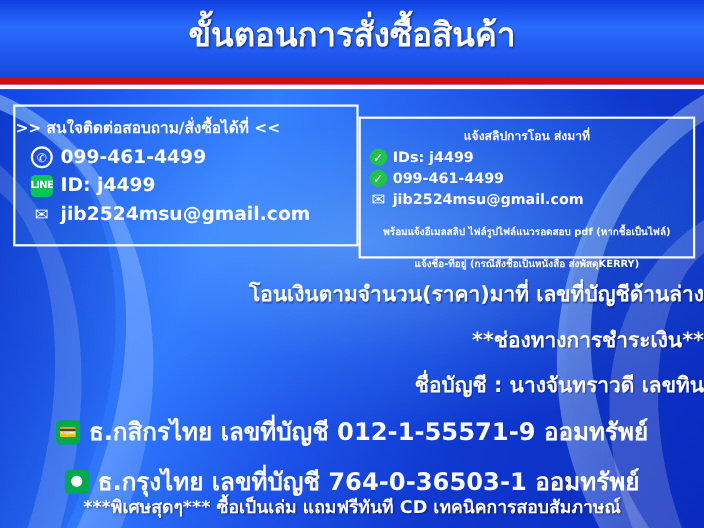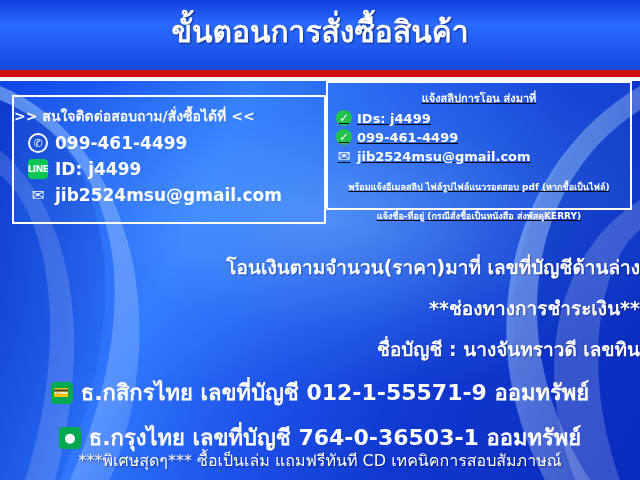--- a/index.html
+++ b/index.html
@@ -66,22 +66,22 @@
   .panel {
     position: absolute;
     border: 2px solid #ffffff;
     background: rgba(80,160,255,0.13);
   }
   #panel-left {
     left: 12px; top: 95px;
     width: 310px; height: 125px;
   }
   #panel-right {
-    left: 326px; top: 81px;
-    width: 302px; height: 125px; text-decoration: underline;
+    left: 326px; top: 106px;
+    width: 302px; height: 125px;
   }
   .lead-line {
     color: #ffffff;
     font-weight: bold;
     font-size: 14px;
     text-align: left;
     margin-top: 8px;
   }
   .row {
     display: flex;
@@ -204,21 +204,21 @@
     white-space: nowrap;
   }
 
   
   #footer {
     position: absolute;
     left: 0; bottom: 7px;
     width: 640px;
     text-align: center;
     color: #ffffff;
-    font-weight: normal;
+    font-weight: bold;
     font-size: 16px;
     text-shadow: 1px 1px 2px rgba(0,0,60,0.5);
   }
 </style>
 </head>
 <body>
 
 <div id="page">
 
   <svg id="sw-svg" viewBox="0 0 640 480">

